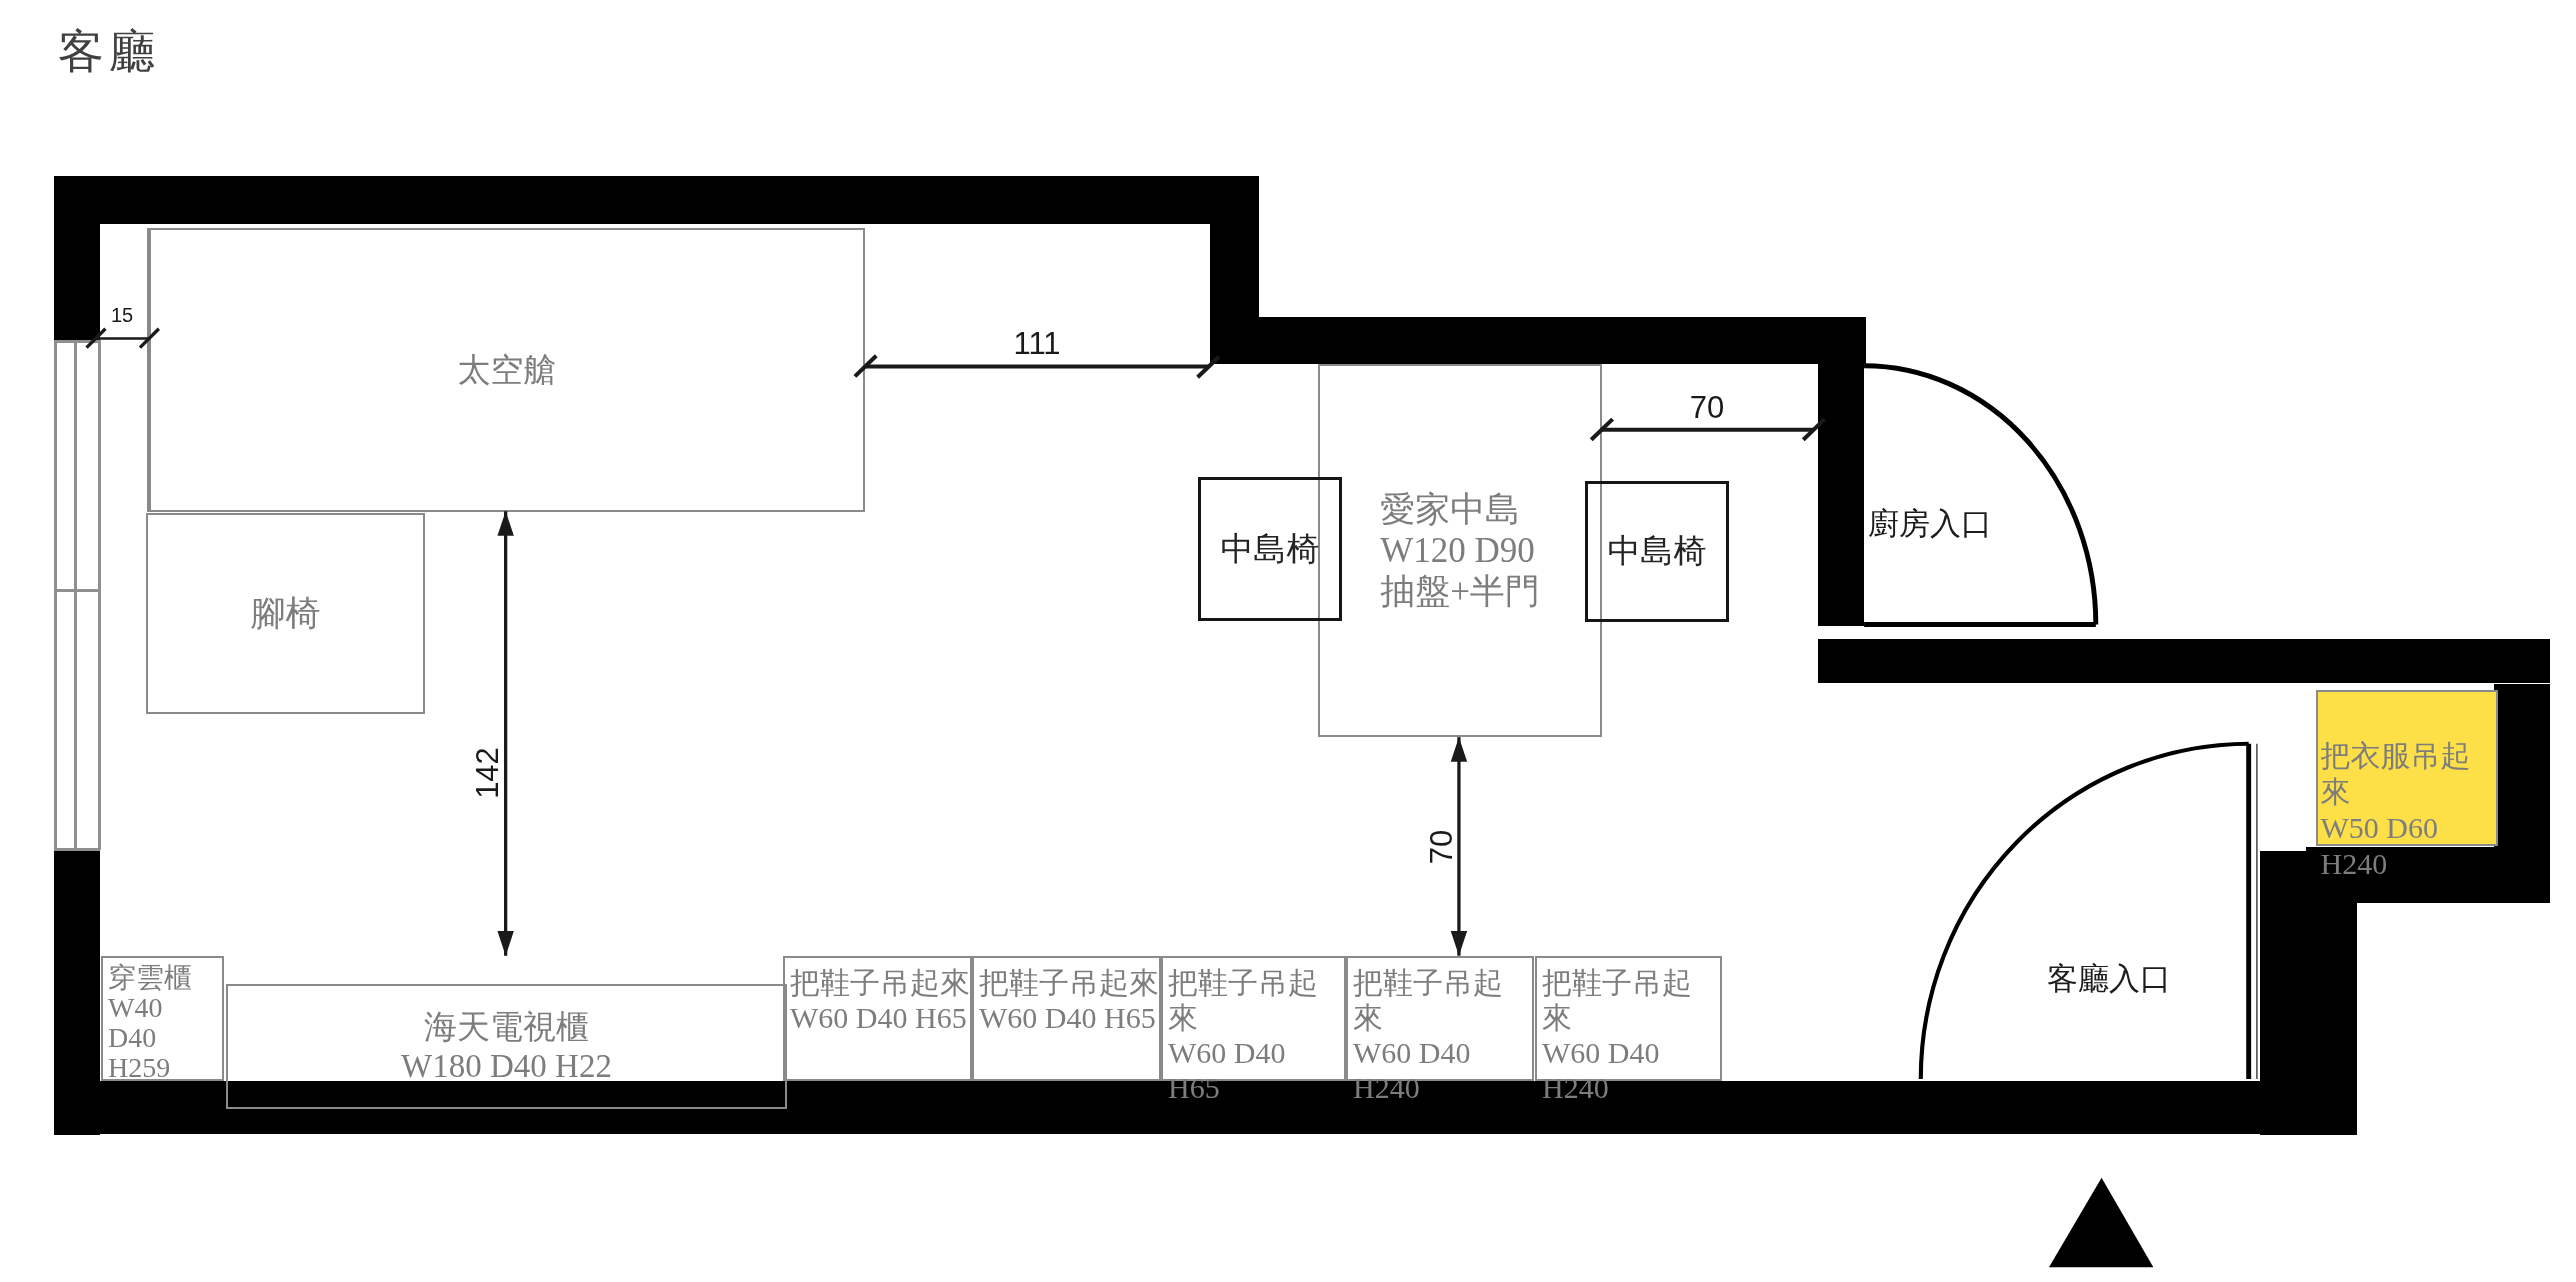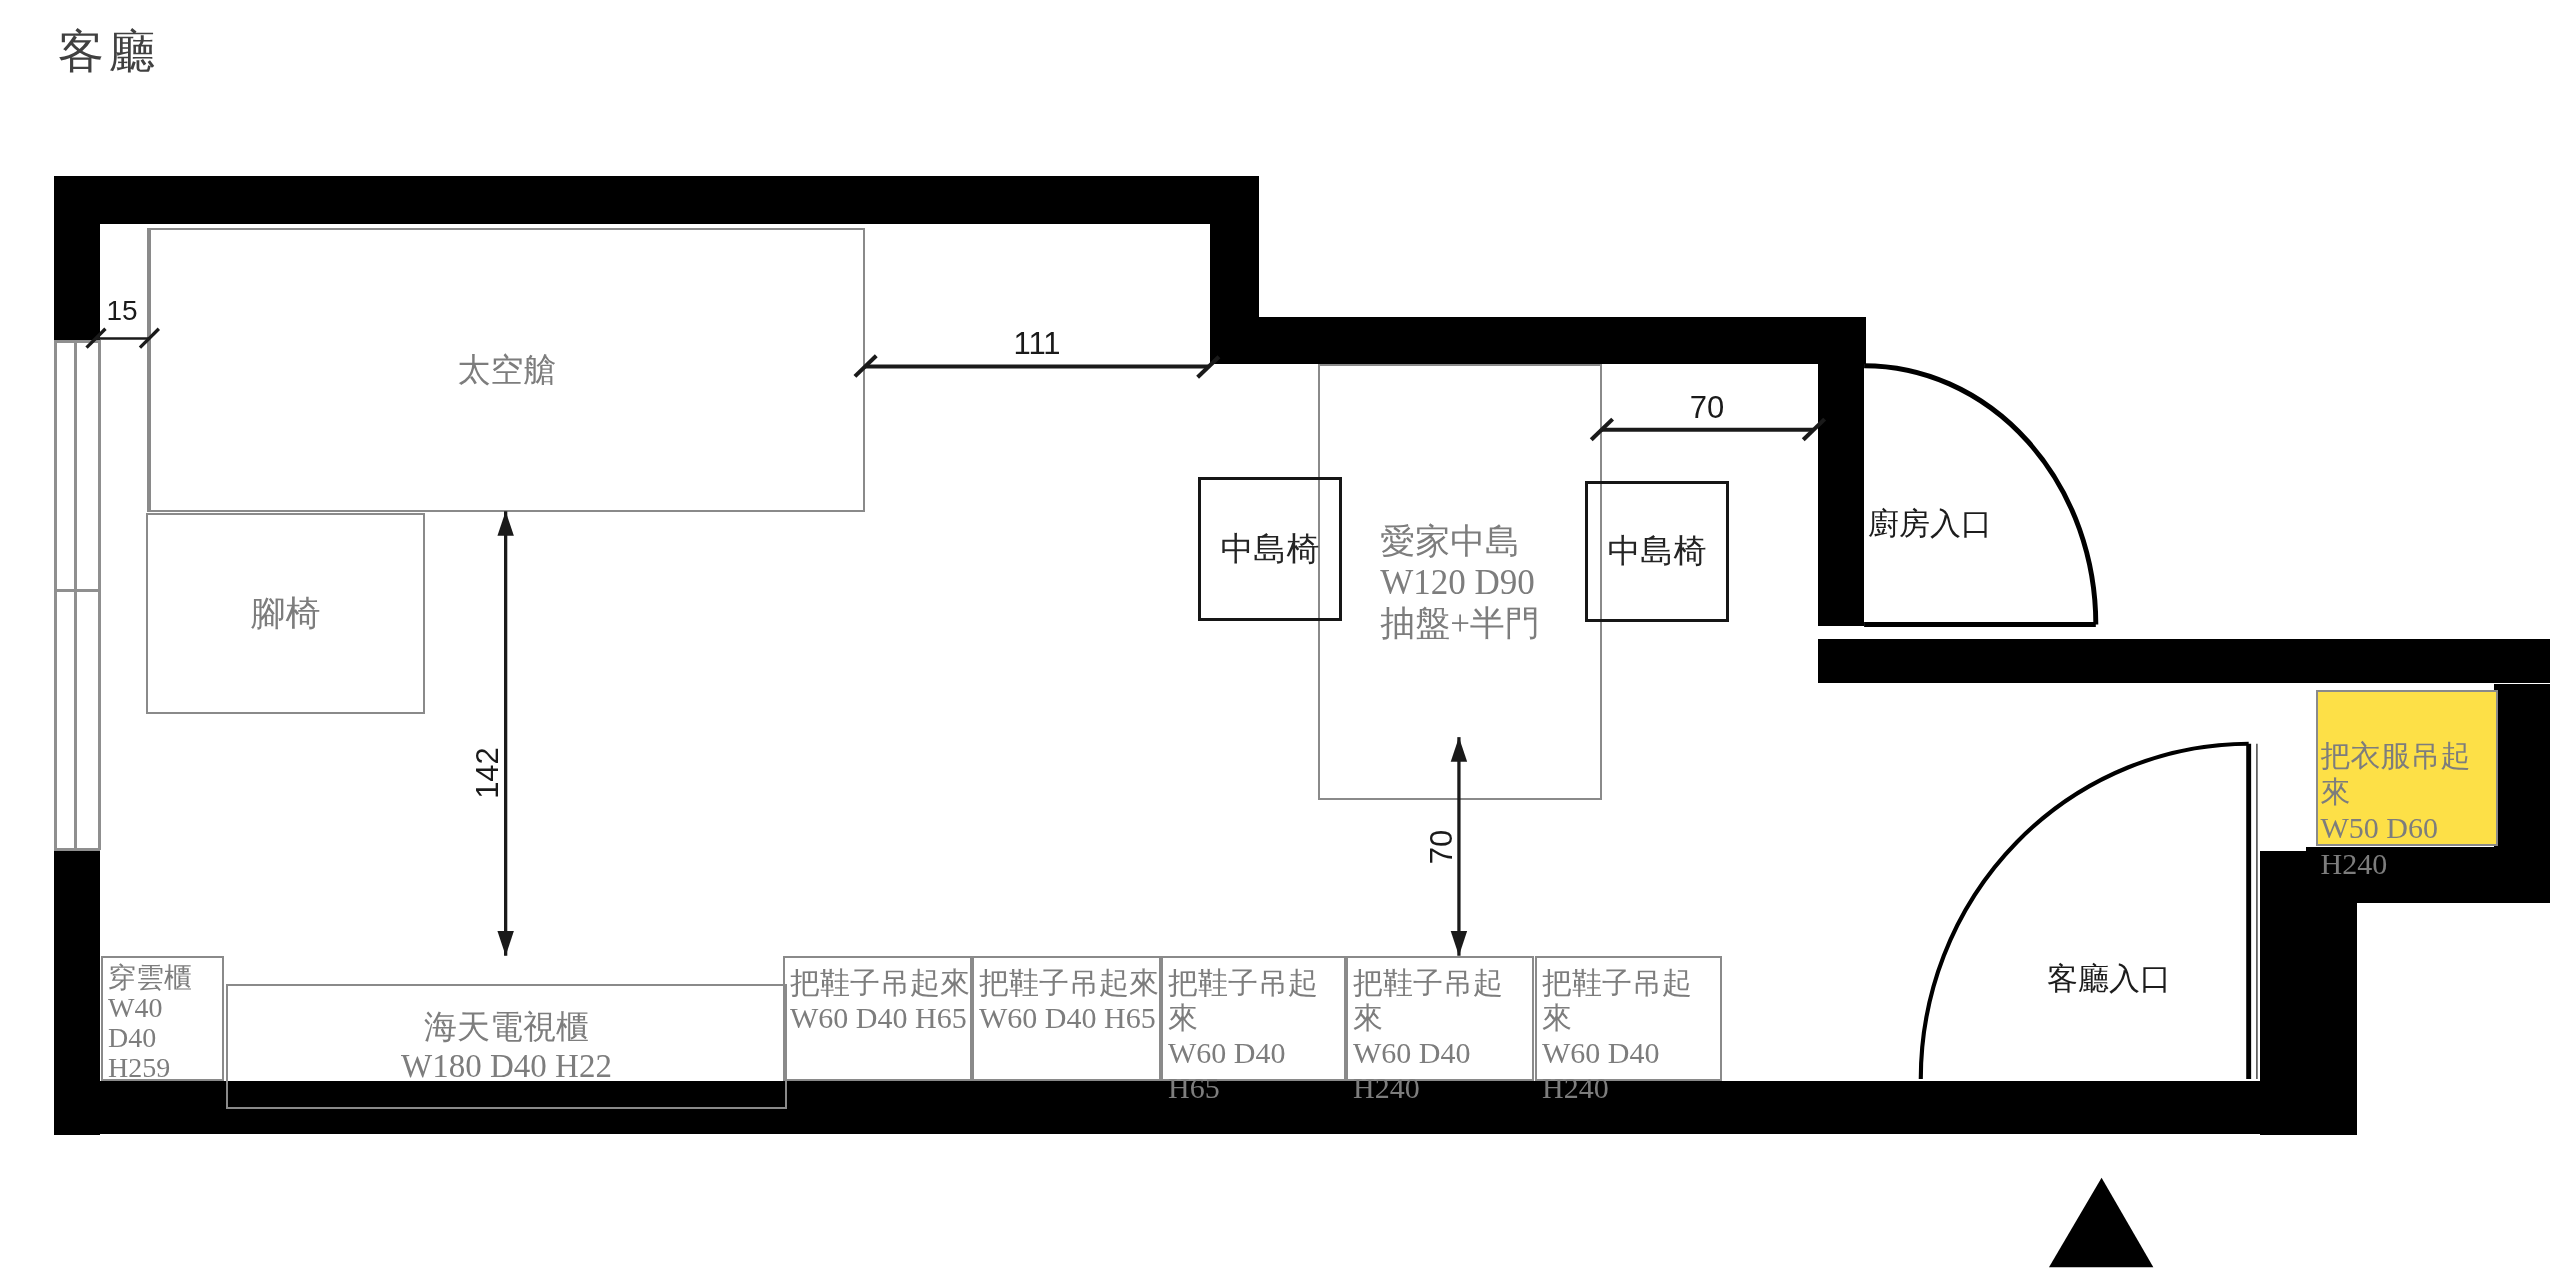--- a/index.html
+++ b/index.html
@@ -47,21 +47,21 @@
   <div class="fbox" style="left:147px;top:228px;width:718px;height:284px;display:flex;">
     <div class="center" style="flex:1;height:100%;border-left:2.5px solid #8a8a8a;font-size:33px;">
       <span>太空艙</span>
     </div>
   </div>
 
   <div class="fbox center" style="left:146px;top:513px;width:279px;height:201px;font-size:35px;">
     <span>腳椅</span>
   </div>
 
-  <div class="fbox center" style="left:1318px;top:364px;width:284px;height:436px;font-size:35px;line-height:41px;">
+  <div class="fbox center" style="left:1318px;top:364px;width:284px;height:373px;font-size:35px;line-height:41px;">
     <div style="text-align:left;">
       <div>愛家中島</div>
       <div>W120 D90</div>
       <div>抽盤+半門</div>
     </div>
   </div>
 
   <div class="chair" style="left:1198px;top:477px;width:144px;height:144px;">
     <span>中島椅</span>
   </div>
@@ -134,21 +134,21 @@
     <polygon points="615,622 605,652 625,652" fill="#1a1a1a"></polygon>
     <polygon points="615,1163 605,1133 625,1133" fill="#1a1a1a"></polygon>
 
     <line x1="1775" y1="897" x2="1775" y2="1163" stroke="#1a1a1a" stroke-width="4"></line>
     <polygon points="1775,897 1765,927 1785,927" fill="#1a1a1a"></polygon>
     <polygon points="1775,1163 1765,1133 1785,1133" fill="#1a1a1a"></polygon>
 
     <polygon points="2557,1433 2493,1542 2620,1542" fill="#000"></polygon>
   </svg>
 
-  <div class="dimtxt" style="left:122px;top:327px;font-size:28px;transform:translate(-50%,-100%);">15</div>
+  <div class="dimtxt" style="left:122px;top:327px;font-size:20px;transform:translate(-50%,-100%);">15</div>
   <div class="dimtxt" style="left:1037px;top:362px;transform:translate(-50%,-100%);">111</div>
   <div class="dimtxt" style="left:1707px;top:426px;transform:translate(-50%,-100%);">70</div>
   <div class="dimtxt rot" style="left:488px;top:773px;">142</div>
   <div class="dimtxt rot" style="left:1442px;top:847px;">70</div>
 
   <div class="roomlbl" style="left:1868px;top:503px;text-align:right;">廚房入口</div>
   <div class="roomlbl" style="left:2047px;top:958px;">客廳入口</div>
 
 </div>
 

